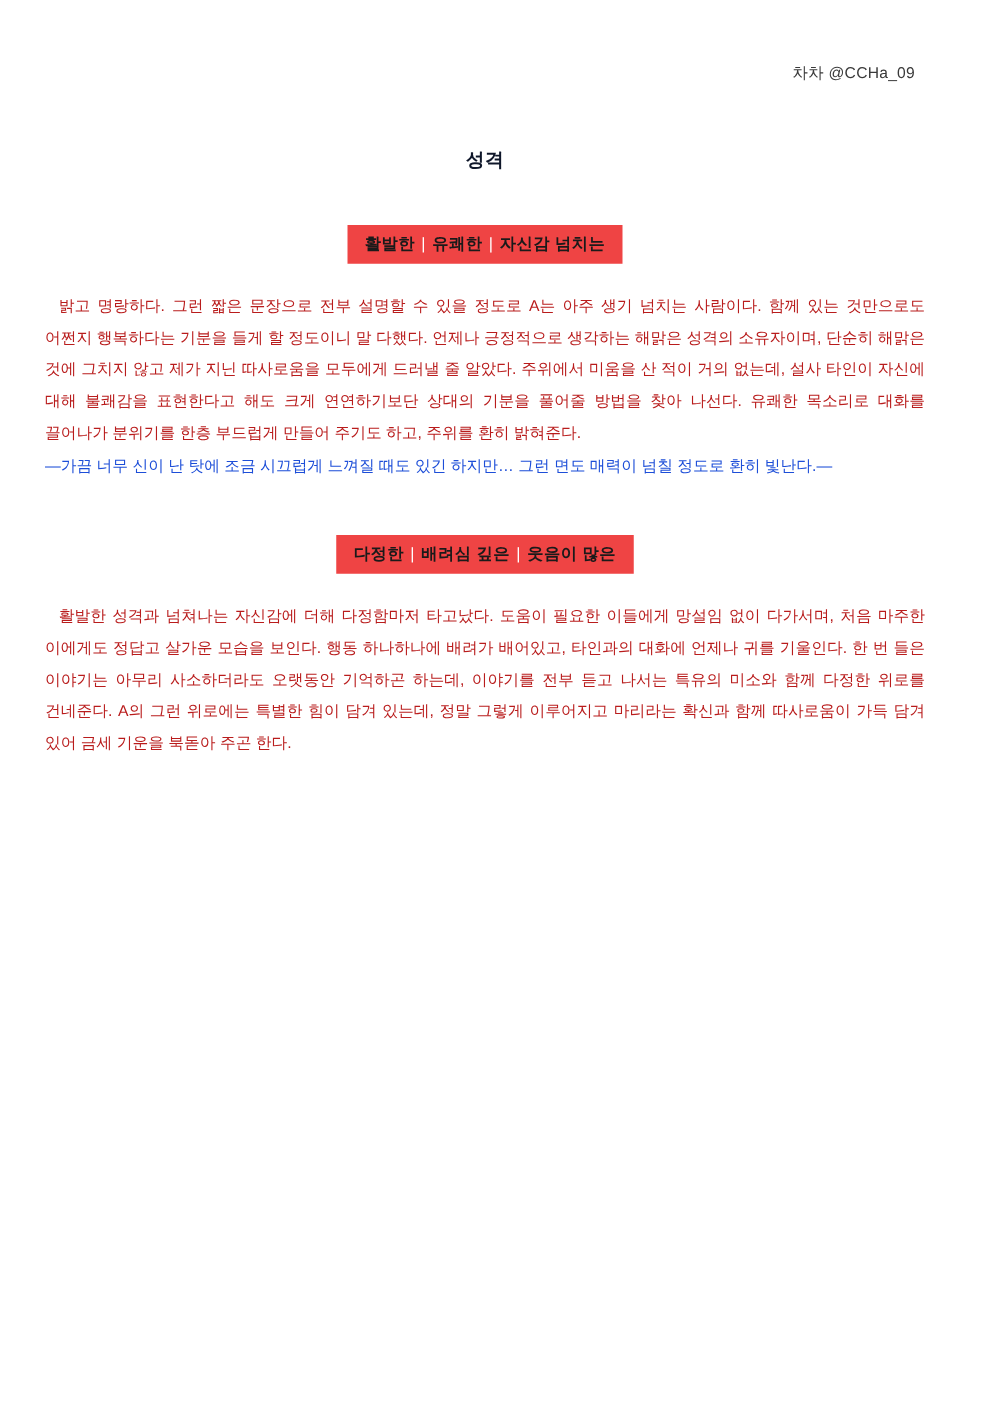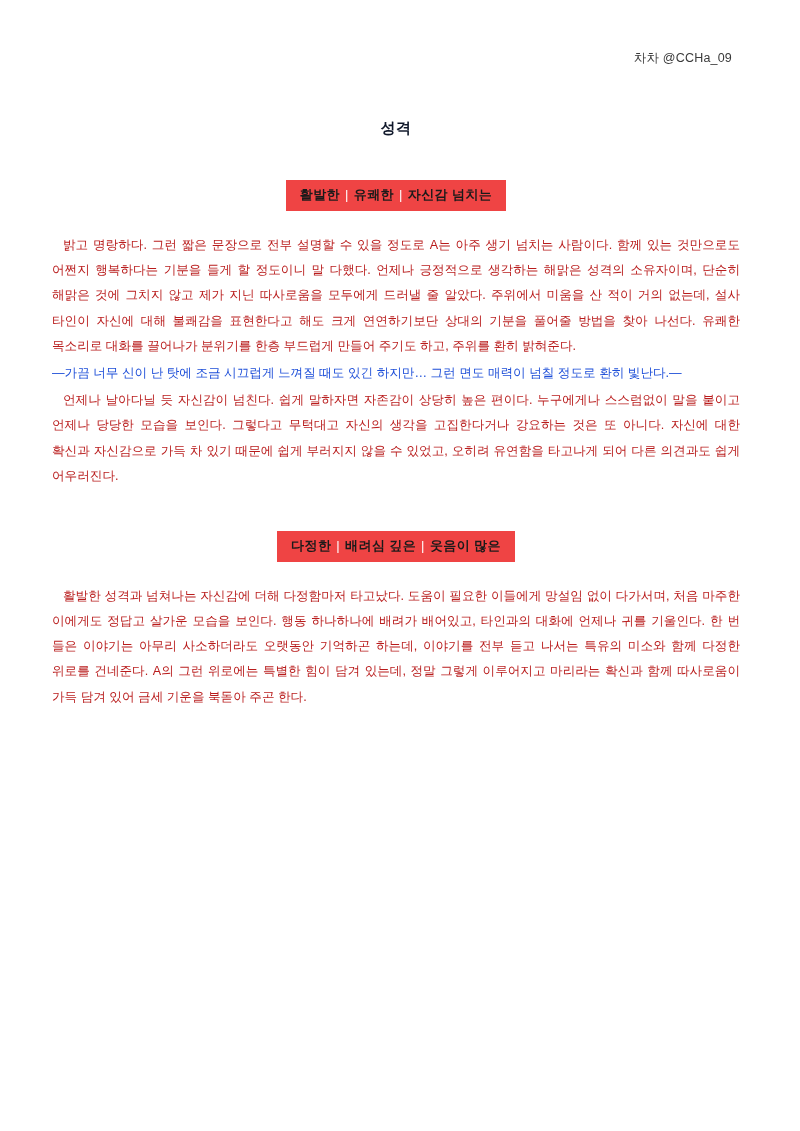--- a/index.html
+++ b/index.html
@@ -11,21 +11,21 @@
     width: 800px;
     min-height: 1131px;
     font-family: "Liberation Sans", sans-serif;
     color: #231f20;
     position: relative;
   }
   .page {
     width: 800px;
     min-height: 1131px;
     box-sizing: border-box;
-    padding: 40px 60px 40px 52px;
+    padding: 40px 60px 40px 36px;
     position: relative;
   }
   .header-credit {
     text-align: right;
     font-size: 12.5px;
     color: #3a3a3a;
     letter-spacing: 0.2px;
     margin: 10px 8px 0 0;
   }
   .doc-title {
@@ -90,21 +90,20 @@
 
   <div class="tag-wrap">
     <div class="tag">
       <span>활발한</span><span class="sep">|</span><span>유쾌한</span><span class="sep">|</span><span>자신감 넘치는</span>
     </div>
   </div>
 
   <div class="body-block">
     <p class="para">밝고 명랑하다. 그런 짧은 문장으로 전부 설명할 수 있을 정도로 A는 아주 생기 넘치는 사람이다. 함께 있는 것만으로도 어쩐지 행복하다는 기분을 들게 할 정도이니 말 다했다. 언제나 긍정적으로 생각하는 해맑은 성격의 소유자이며, 단순히 해맑은 것에 그치지 않고 제가 지닌 따사로움을 모두에게 드러낼 줄 알았다. 주위에서 미움을 산 적이 거의 없는데, 설사 타인이 자신에 대해 불쾌감을 표현한다고 해도 크게 연연하기보단 상대의 기분을 풀어줄 방법을 찾아 나선다. 유쾌한 목소리로 대화를 끌어나가 분위기를 한층 부드럽게 만들어 주기도 하고, 주위를 환히 밝혀준다.</p>
     <p class="para note">―가끔 너무 신이 난 탓에 조금 시끄럽게 느껴질 때도 있긴 하지만… 그런 면도 매력이 넘칠 정도로 환히 빛난다.―</p>
-    <p class="para">언제나 날아다닐 듯 자신감이 넘친다. 쉽게 말하자면 자존감이 상당히 높은 편이다. 누구에게나 스스럼없이 말을 붙이고 언제나 당당한 모습을 보인다. 그렇다고 무턱대고 자신의 생각을 고집한다거나 강요하는 것은 또 아니다. 자신에 대한 확신과 자신감으로 가득 차 있기 때문에 쉽게 부러지지 않을 수 있었고, 오히려 유연함을 타고나게 되어 다른 의견과도 쉽게 어우러진다.</p>
   </div>
 
   <div class="tag-wrap second">
     <div class="tag">
       <span>다정한</span><span class="sep">|</span><span>배려심 깊은</span><span class="sep">|</span><span>웃음이 많은</span>
     </div>
   </div>
 
   <div class="body-block">
     <p class="para">활발한 성격과 넘쳐나는 자신감에 더해 다정함마저 타고났다. 도움이 필요한 이들에게 망설임 없이 다가서며, 처음 마주한 이에게도 정답고 살가운 모습을 보인다. 행동 하나하나에 배려가 배어있고, 타인과의 대화에 언제나 귀를 기울인다. 한 번 들은 이야기는 아무리 사소하더라도 오랫동안 기억하곤 하는데, 이야기를 전부 듣고 나서는 특유의 미소와 함께 다정한 위로를 건네준다. A의 그런 위로에는 특별한 힘이 담겨 있는데, 정말 그렇게 이루어지고 마리라는 확신과 함께 따사로움이 가득 담겨 있어 금세 기운을 북돋아 주곤 한다.</p>

